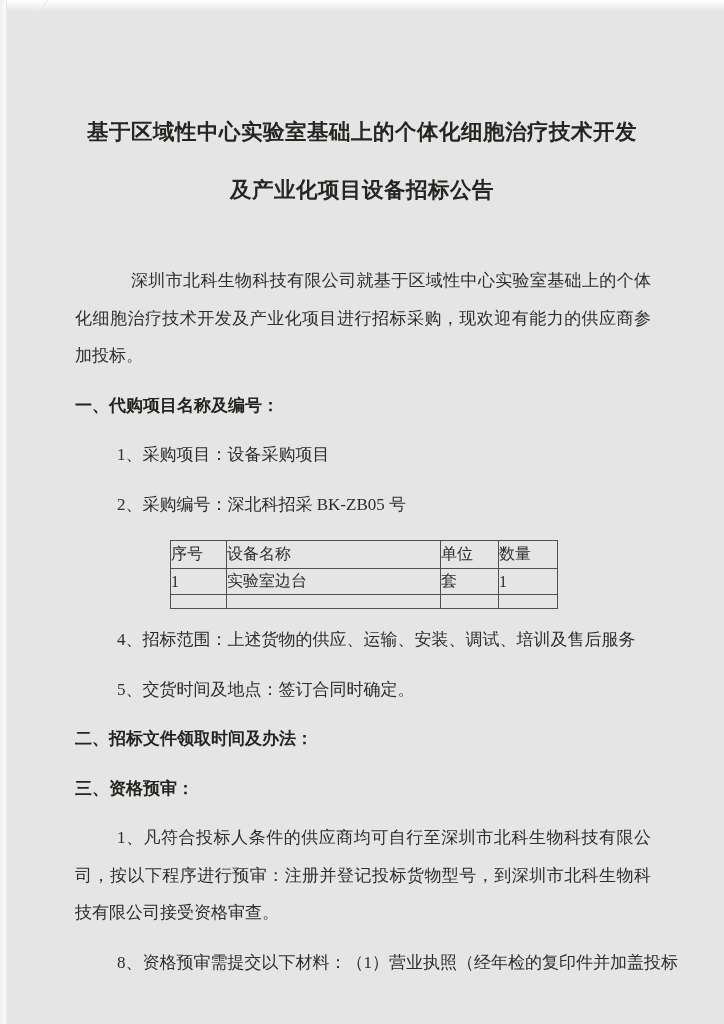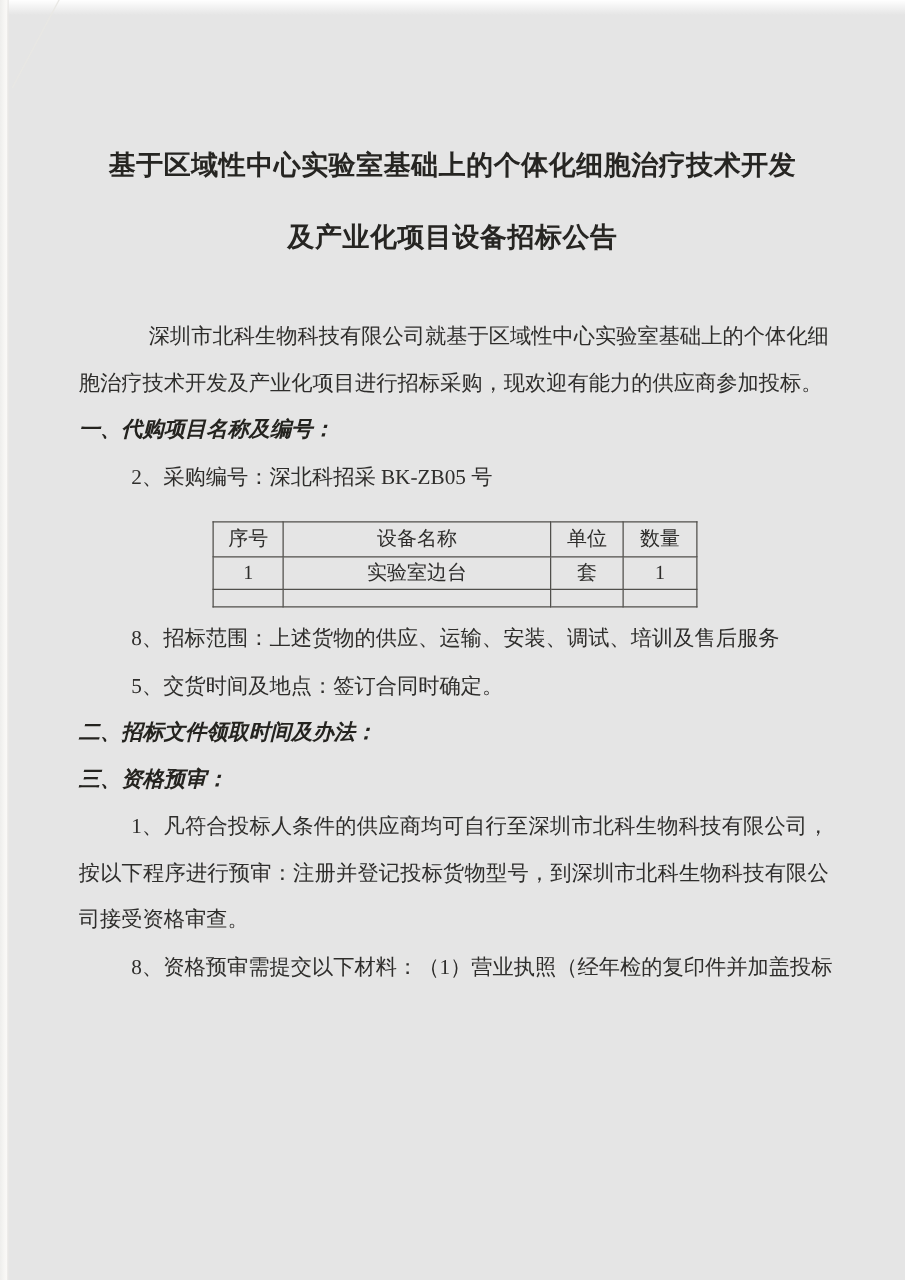--- a/index.html
+++ b/index.html
@@ -35,38 +35,38 @@
     text-align:center; font-weight:bold;
     font-size:21.5px; line-height:58px; color:#262522;
     letter-spacing:0.5px;
   }
   
   .doc-body {
     position:absolute; top:250px; left:63px; width:600px;
     font-size:17px; line-height:37.5px;
     text-align:justify; color:#2e2d2b;
   }
-  .doc-body p { margin:0; }
+  .doc-body p { margin:12px; }
   .intro { text-indent:56px; }
-  .sec-head { font-weight:bold; color:#24231f;font-style:italic; }
+  .sec-head { font-weight:bold; color:#24231f; }
   .sec-head .num { display:inline-block; min-width:33px; }
   .sub-item { padding-left:42px; }
   .sec2-body { padding-left:40px; }
   .sec3-para { text-indent:42px; }
   .nowrap { white-space:nowrap; }
   
   .tbl-wrap { margin:17px 0 6px 107px; }
   table.items {
     border-collapse:collapse;
     font-size:16px; color:#2e2d2b;
     line-height:normal;
   }
   table.items th, table.items td {
     border:1px solid #504f4b;
-    text-align:center; font-weight:normal; padding:0;
+    text-align:left; font-weight:normal; padding:0;
   }
   table.items th { height:27px; }
   table.items tr.row-data td { height:25px; }
   table.items tr.row-empty td { height:13px; }
   .col-seq { width:55px; }
   .col-name { width:213px; }
   .col-unit { width:57px; }
   .col-qty { width:58px;margin-left:24px; }
   td.name-cell { text-align:left; padding-left:10px; }
 </style>
@@ -82,20 +82,21 @@
     <div>基于区域性中心实验室基础上的个体化细胞治疗技术开发</div>
     <div>及产业化项目设备招标公告</div>
   </div>
 
   <div class="doc-body">
 
     <p class="intro">深圳市北科生物科技有限公司就基于区域性中心实验室基础上的个体化细胞治疗技术开发及产业化项目进行招标采购，现欢迎有能力的供应商参加投标。</p>
 
     <p class="sec-head"><span class="num">一、</span><span>代购项目名称及编号：</span></p>
 
+    <p class="sub-item">1、采购项目：设备采购项目</p>
     <p class="sub-item">2、采购编号：深北科招采 BK-ZB05 号</p>
 
     <div class="tbl-wrap">
       <table class="items">
         <thead>
           <tr>
             <th class="col-seq">序号</th>
             <th class="col-name">设备名称</th>
             <th class="col-unit">单位</th>
             <th class="col-qty">数量</th>
@@ -111,21 +112,21 @@
           <tr class="row-empty">
             <td></td>
             <td class="name-cell"></td>
             <td></td>
             <td></td>
           </tr>
         </tbody>
       </table>
     </div>
 
-    <p class="sub-item">8、招标范围：上述货物的供应、运输、安装、调试、培训及售后服务</p>
+    <p class="sub-item">4、招标范围：上述货物的供应、运输、安装、调试、培训及售后服务</p>
     <p class="sub-item">5、交货时间及地点：签订合同时确定。</p>
 
     <p class="sec-head"><span class="num">二、</span><span>招标文件领取时间及办法：</span></p>
 
 
     <p class="sec-head"><span class="num">三、</span><span>资格预审：</span></p>
 
     <p class="sec3-para">1、凡符合投标人条件的供应商均可自行至深圳市北科生物科技有限公司，按以下程序进行预审：注册并登记投标货物型号，到深圳市北科生物科技有限公司接受资格审查。</p>
     <p class="sec3-para nowrap">8、资格预审需提交以下材料：（1）营业执照（经年检的复印件并加盖投标</p>
 

